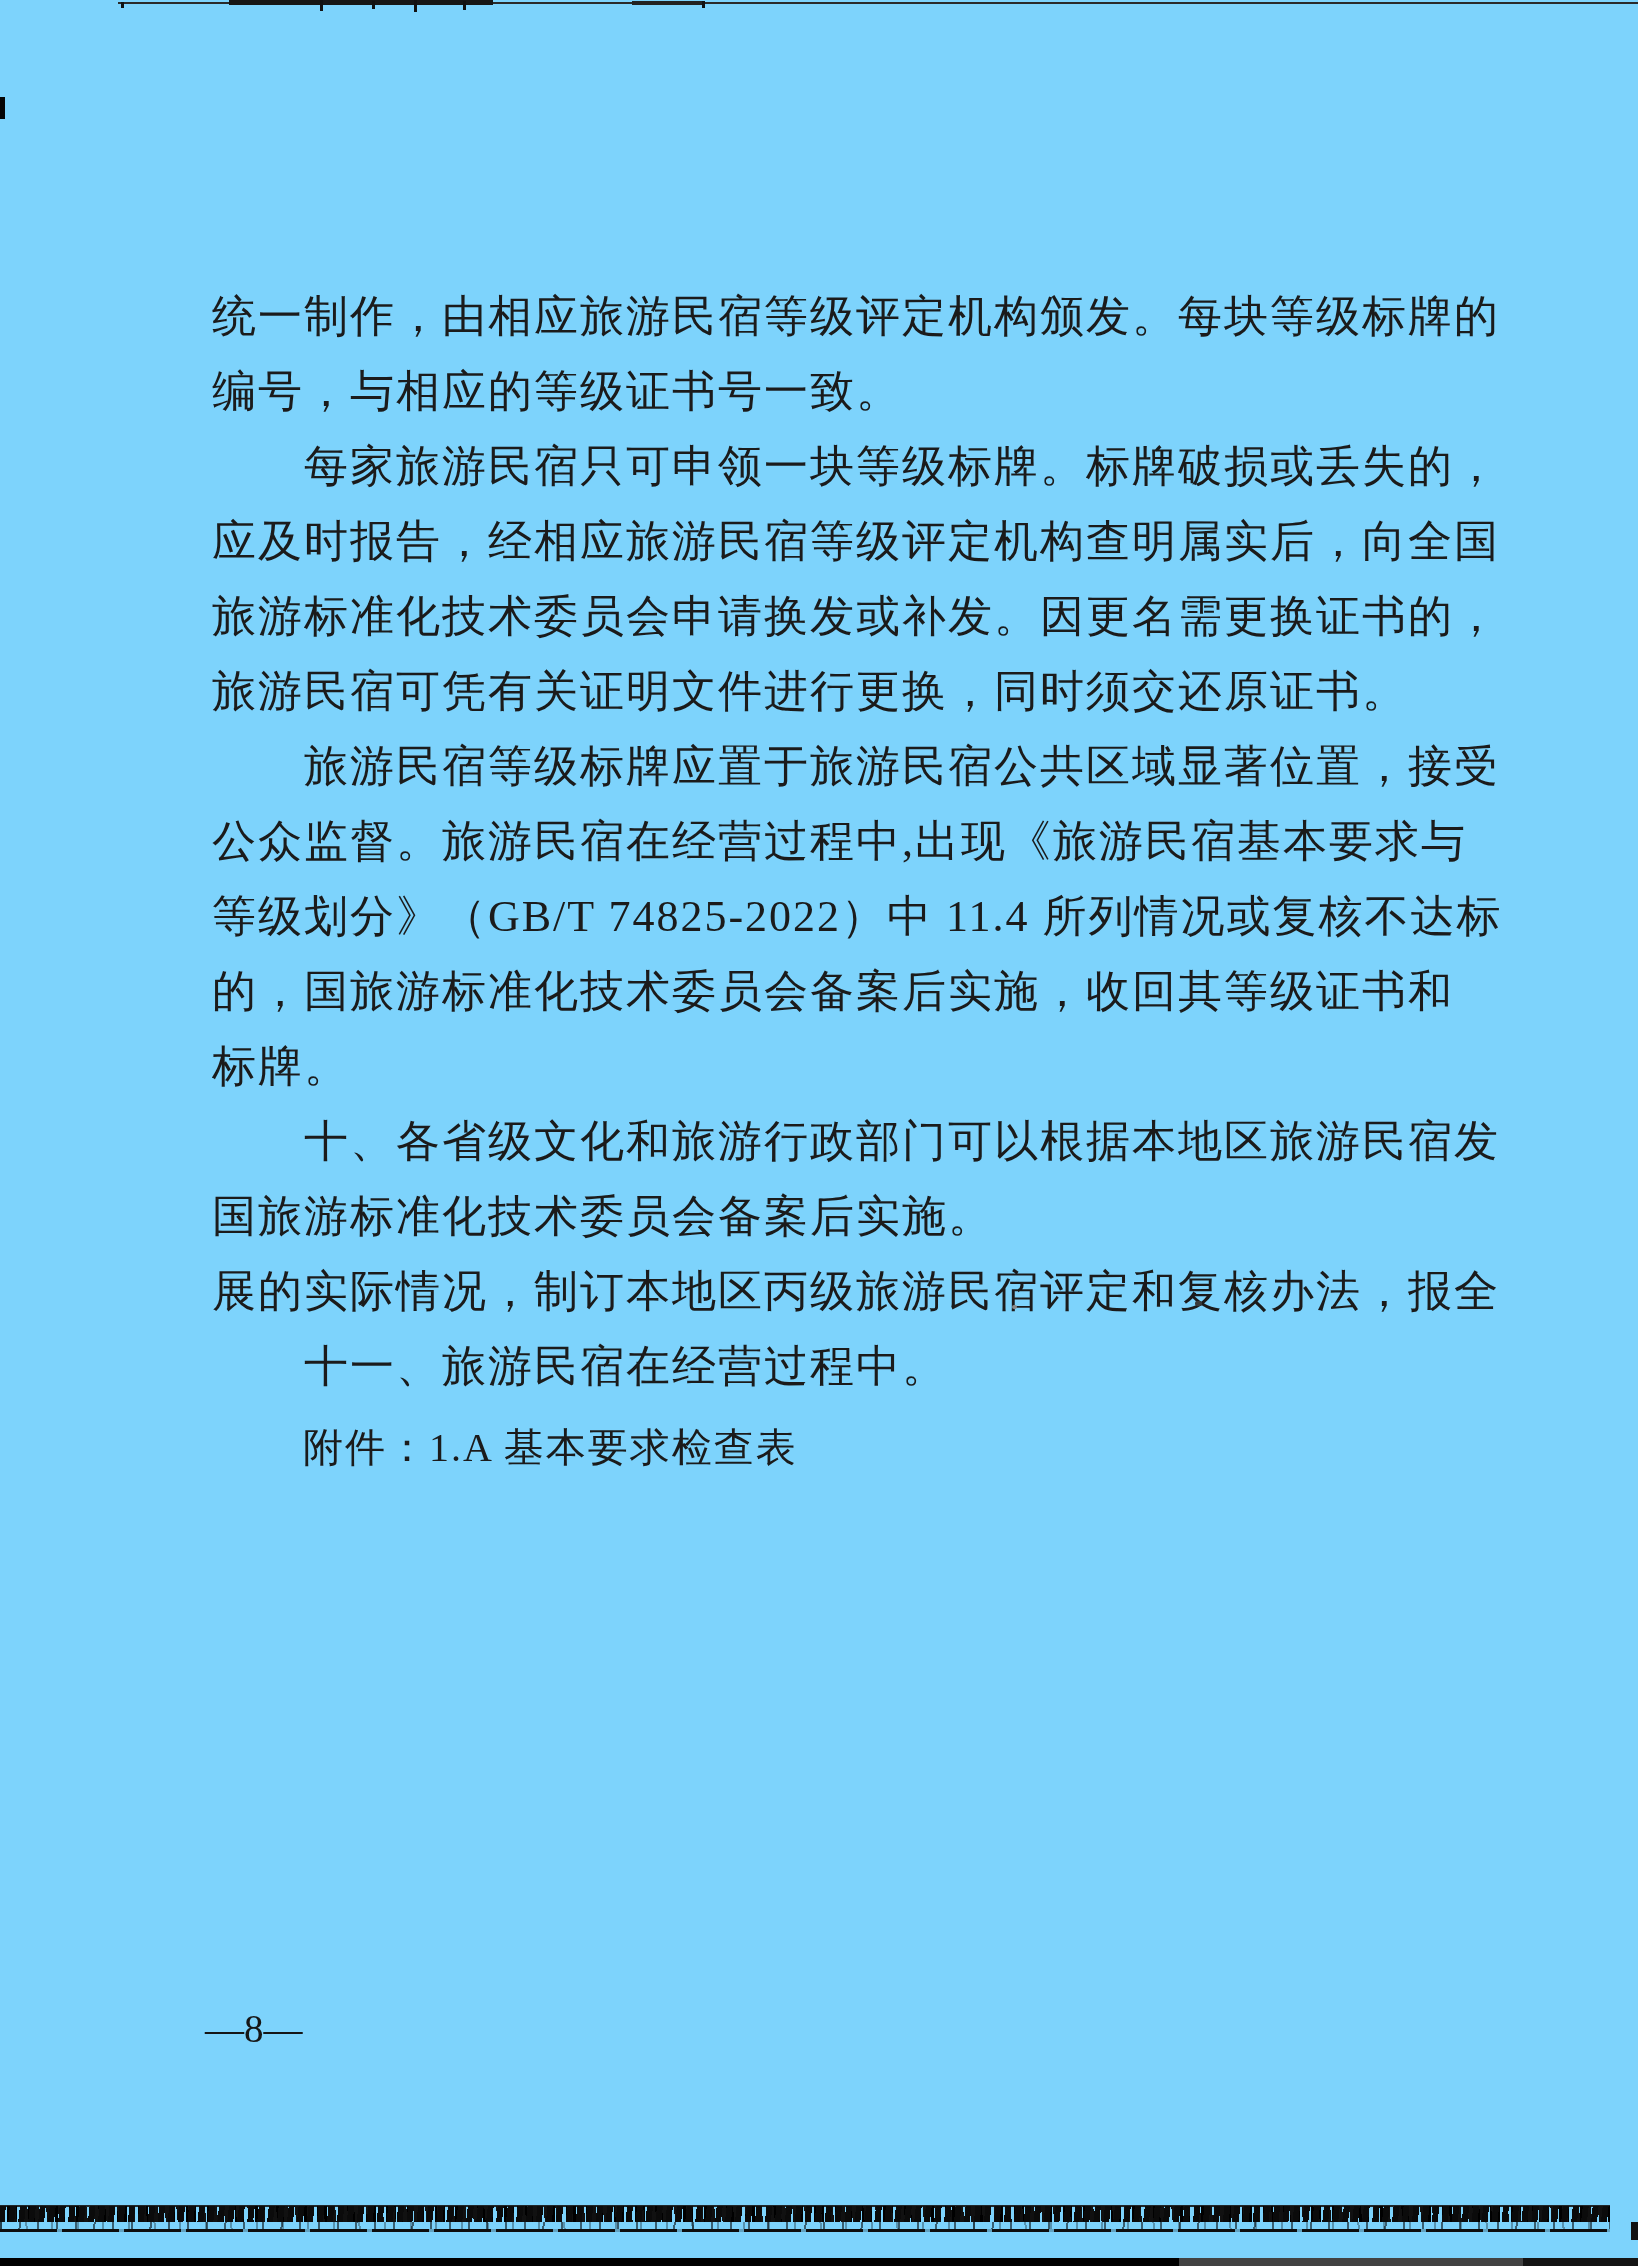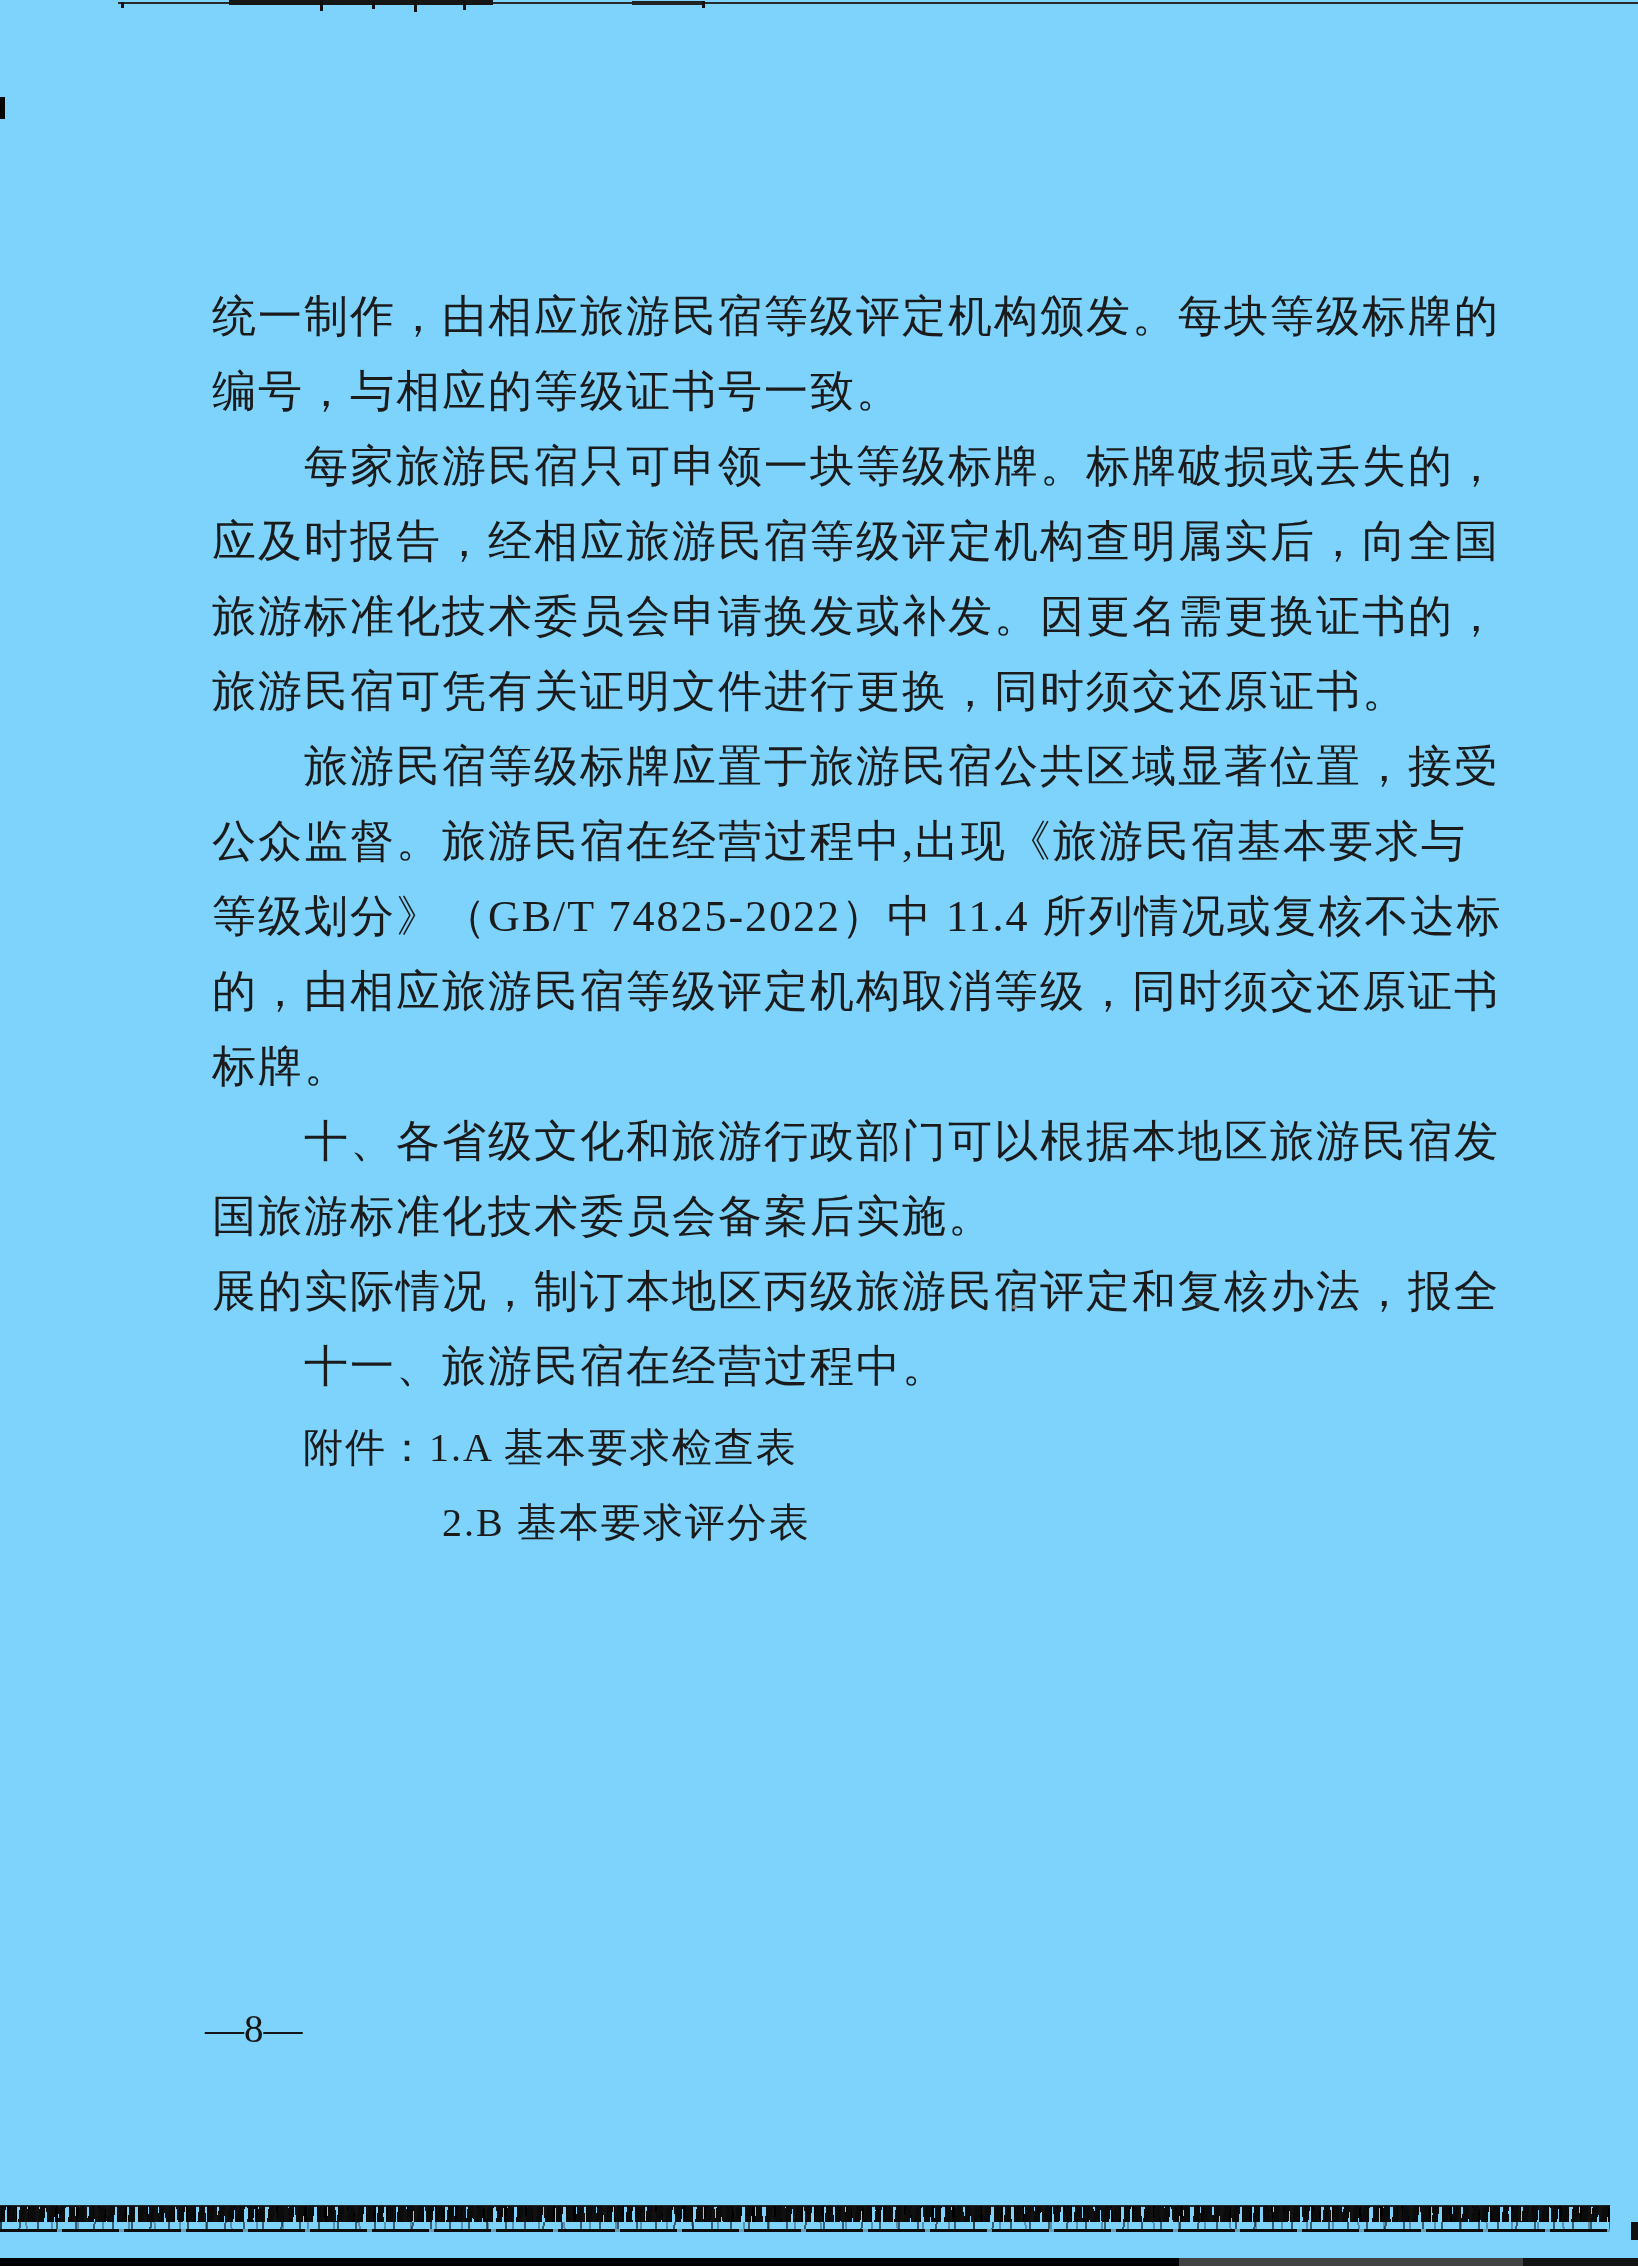--- a/index.html
+++ b/index.html
@@ -92,34 +92,33 @@
   <div class="doc-body">
       <div class="line">统一制作，由相应旅游民宿等级评定机构颁发。每块等级标牌的</div>
       <div class="line">编号，与相应的等级证书号一致。</div>
       <div class="line indent">每家旅游民宿只可申领一块等级标牌。标牌破损或丢失的，</div>
       <div class="line">应及时报告，经相应旅游民宿等级评定机构查明属实后，向全国</div>
       <div class="line">旅游标准化技术委员会申请换发或补发。因更名需更换证书的，</div>
       <div class="line">旅游民宿可凭有关证明文件进行更换，同时须交还原证书。</div>
       <div class="line indent">旅游民宿等级标牌应置于旅游民宿公共区域显著位置，接受</div>
       <div class="line">公众监督。旅游民宿在经营过程中,出现《旅游民宿基本要求与</div>
       <div class="line">等级划分》（GB/T 74825-2022）中 11.4 所列情况或复核不达标</div>
-      <div class="line">的，由相应旅游民宿等级评定机构取消等级，同时须交还原证书</div>
+      <div class="line">的，国旅游标准化技术委员会备案后实施，收回其等级证书和</div>
       <div class="line">标牌。</div>
       <div class="line indent">十、各省级文化和旅游行政部门可以根据本地区旅游民宿发</div>
       <div class="line">国旅游标准化技术委员会备案后实施。</div>
       <div class="line">展的实际情况，制订本地区丙级旅游民宿评定和复核办法，报全</div>
       <div class="line indent">十一、旅游民宿在经营过程中。</div>
     </div>
 
   <div class="artifact speck1"></div>
   <div class="artifact speck2"></div>
 
   <div class="attachments">
     <div class="att-row"><span>附件：</span><span>1.A 基本要求检查表</span></div>
-    <div class="att-row second"><span>2.B 基本要求评分表</span></div>
   </div>
 
   <div class="page-number">—8—</div>
 
   <div class="artifact bottom-band">
     <div class="band-topline"></div>
     <div class="band-top"></div>
     <div class="band-mid"></div>
     <div class="band-bottomline"></div>
   </div>

